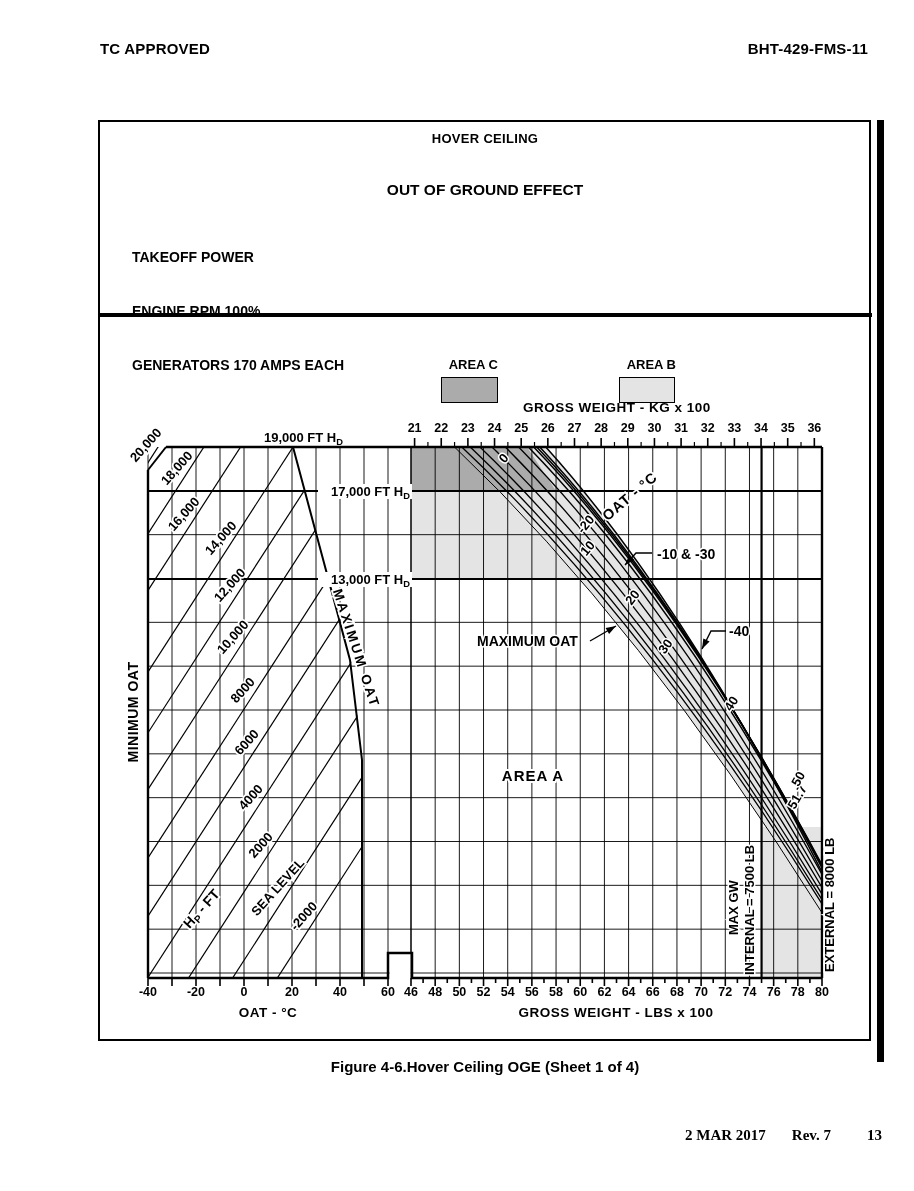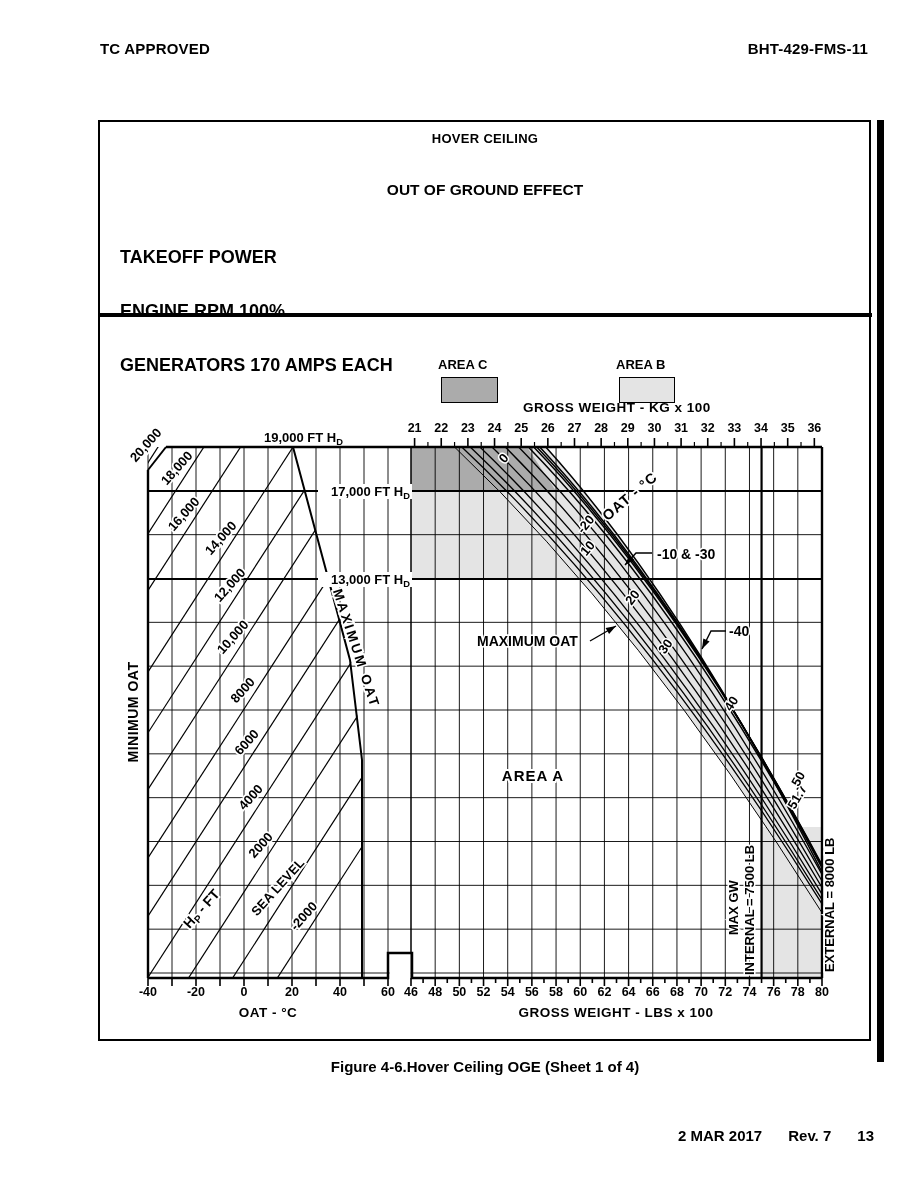--- a/index.html
+++ b/index.html
@@ -4,22 +4,22 @@
 <style>
   html,body{margin:0;padding:0;background:#888;}
   .page{position:relative;width:914px;height:1191px;background:#fff;overflow:hidden;
         font-family:"Liberation Sans",sans-serif;font-weight:bold;color:#000;}
   .abs{position:absolute;}
   .hdr{top:40px;font-size:15px;letter-spacing:.2px;}
   .figbox{left:98px;top:120px;width:769px;height:917px;border:2.5px solid #000;}
   .divider{left:98px;top:313px;width:774px;height:4px;background:#000;}
   .title{left:98px;top:131px;width:774px;text-align:center;font-size:13px;letter-spacing:.3px;}
   .subtitle{left:98px;top:157px;width:774px;text-align:center;font-size:15.5px;margin-top:24px;}
-  .conds{top:212px;font-size:18px;line-height:18px;white-space:pre;}
-  .legend-label{top:357px;width:60px;text-align:left;font-size:13px;}
+  .conds{top:212px;font-size:14px;line-height:18px;white-space:pre;margin-left:12px;}
+  .legend-label{top:357px;width:60px;text-align:right;font-size:13px;}
   .swatch{top:377px;height:24px;border:1.4px solid #000;}
   .caption{left:98px;top:1058px;width:774px;text-align:center;font-size:15px;}
   .caption span{margin:0 0;}
   .footer{top:1127px;font-size:15px;}
   .fright{display:flex;gap:26px;}
   .changebar{left:877px;top:120px;width:7px;height:942px;background:#000;}
   svg text{font-family:"Liberation Sans",sans-serif;font-weight:bold;fill:#000;}
 </style>
 </head>
 <body>
@@ -319,18 +319,18 @@
         <text x="737.5588235294117" y="935" font-size="13" text-anchor="start" transform="rotate(-90 737.5588235294117 935)" stroke="#fff" stroke-width="3" paint-order="stroke">MAX GW</text>
         <text x="753.5588235294117" y="975" font-size="13" text-anchor="start" transform="rotate(-90 753.5588235294117 975)" stroke="#fff" stroke-width="3" paint-order="stroke">INTERNAL = 7500 LB</text>
         <text x="834" y="972" font-size="13" text-anchor="start" transform="rotate(-90 834 972)" stroke="#fff" stroke-width="3" paint-order="stroke">EXTERNAL = 8000 LB</text>
       </g>
     </svg>
 
   <div class="abs caption">
     <span>Figure 4-6.</span><span>Hover Ceiling OGE (Sheet 1 of 4)</span>
   </div>
 
-  <div class="abs footer fright" style="right:40px;">
+  <div class="abs footer fright" style="right:32px;font-family:Liberation Serif, serif;">
     <span>2 MAR 2017</span>
     <span>Rev. 7</span>
-    <span style="">13</span>
+    <span style="margin-left:10px;">13</span>
   </div>
 </div>
 
 </body></html>

